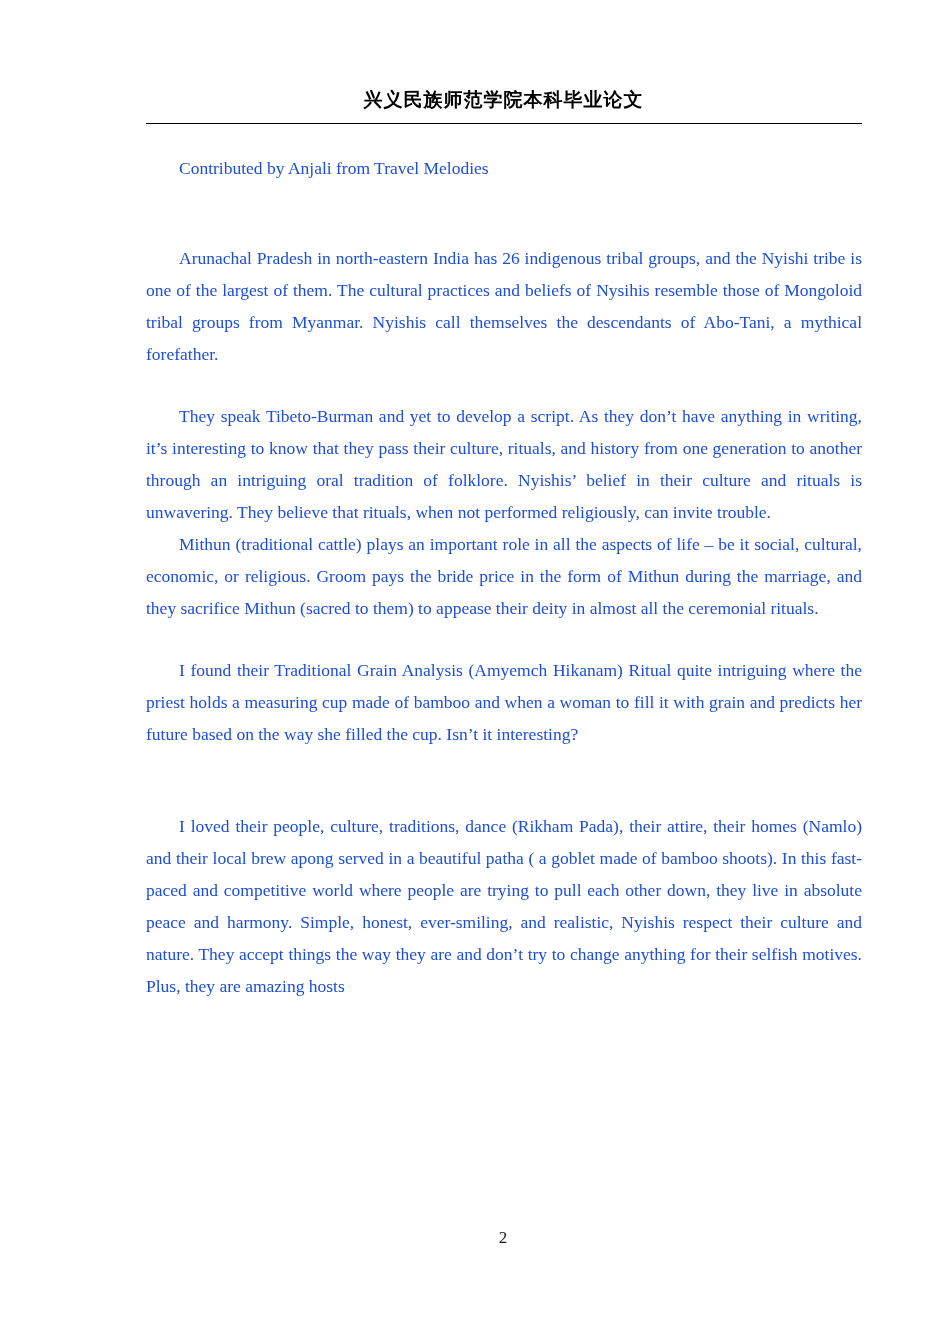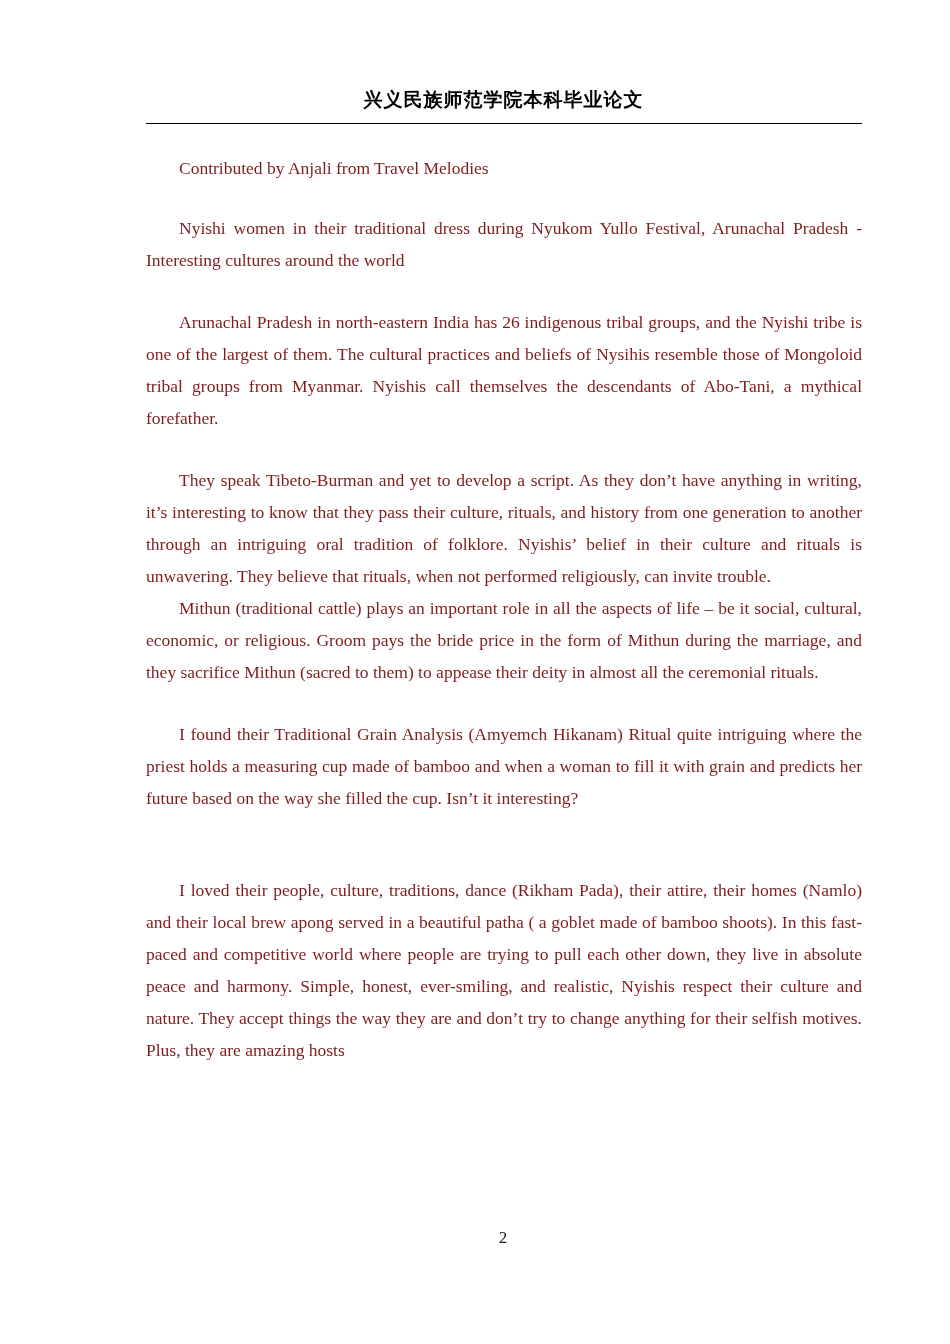--- a/index.html
+++ b/index.html
@@ -52,21 +52,21 @@
     top: 152px;
     left: 118px;
     width: 716px;
   }
   .para {
     font-size: 17.5px;
     line-height: 32px;
     text-align: justify;
     text-indent: 33px;
     margin: 0;
-    color: #7f1d1d;
+    color: #1d4ed8;
   }
   .gap-s { height: 28px; }
   .gap-m { height: 30px; }
   .gap-0 { height: 0px; }
   .page-number {
     position: absolute;
     top: 1228px;
     left: 0;
     width: 950px;
     text-align: center;
@@ -82,21 +82,20 @@
   <div class="header">
     <div class="header-title">兴义民族师范学院本科毕业论文</div>
   </div>
   <div class="header-rule"></div>
 
   <div class="content">
 
     <p class="para">Contributed by Anjali from Travel Melodies</p>
     <div class="gap-s"></div>
 
-    <p class="para">Nyishi women in their traditional dress during Nyukom Yullo Festival, Arunachal Pradesh - Interesting cultures around the world</p>
     <div class="gap-m"></div>
 
     <p class="para">Arunachal Pradesh in north-eastern India has 26 indigenous tribal groups, and the Nyishi tribe is one of the largest of them. The cultural practices and beliefs of Nysihis resemble those of Mongoloid tribal groups from Myanmar. Nyishis call themselves the descendants of Abo-Tani, a mythical forefather.</p>
     <div class="gap-m"></div>
 
     <p class="para">They speak Tibeto-Burman and yet to develop a script. As they don’t have anything in writing, it’s interesting to know that they pass their culture, rituals, and history from one generation to another through an intriguing oral tradition of folklore. Nyishis’ belief in their culture and rituals is unwavering. They believe that rituals, when not performed religiously, can invite trouble.</p>
     <div class="gap-0"></div>
 
     <p class="para">Mithun (traditional cattle) plays an important role in all the aspects of life – be it social, cultural, economic, or religious. Groom pays the bride price in the form of Mithun during the marriage, and they sacrifice Mithun (sacred to them) to appease their deity in almost all the ceremonial rituals.</p>
     <div class="gap-m"></div>

